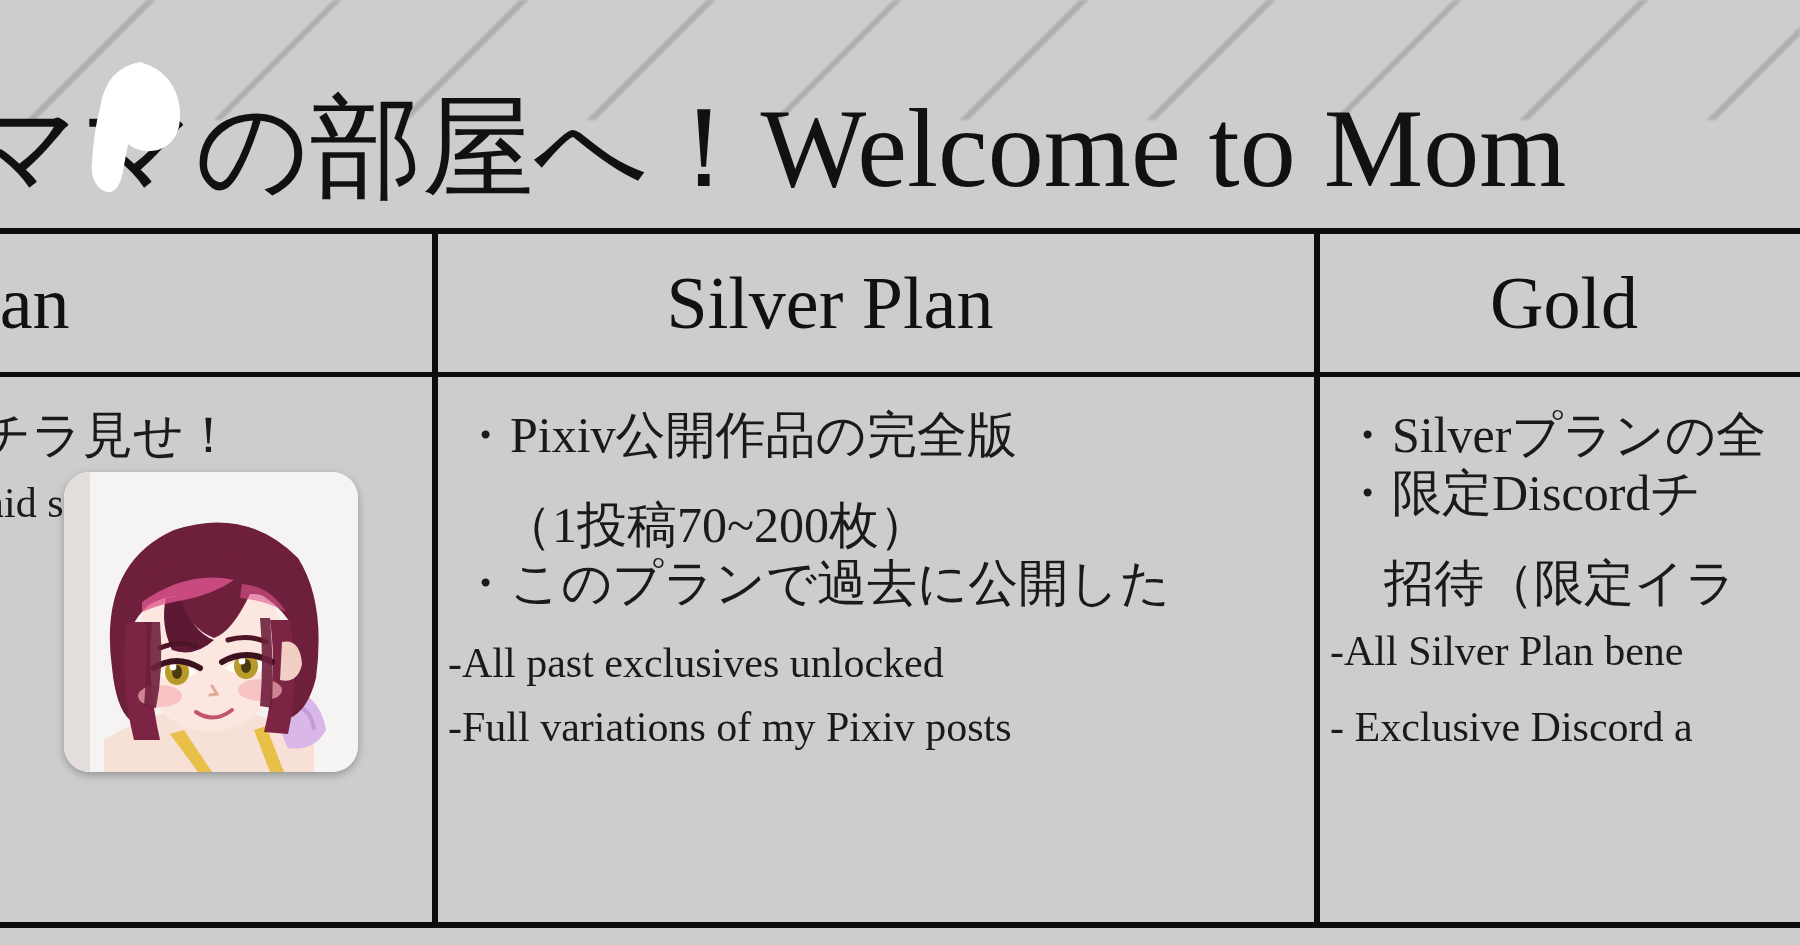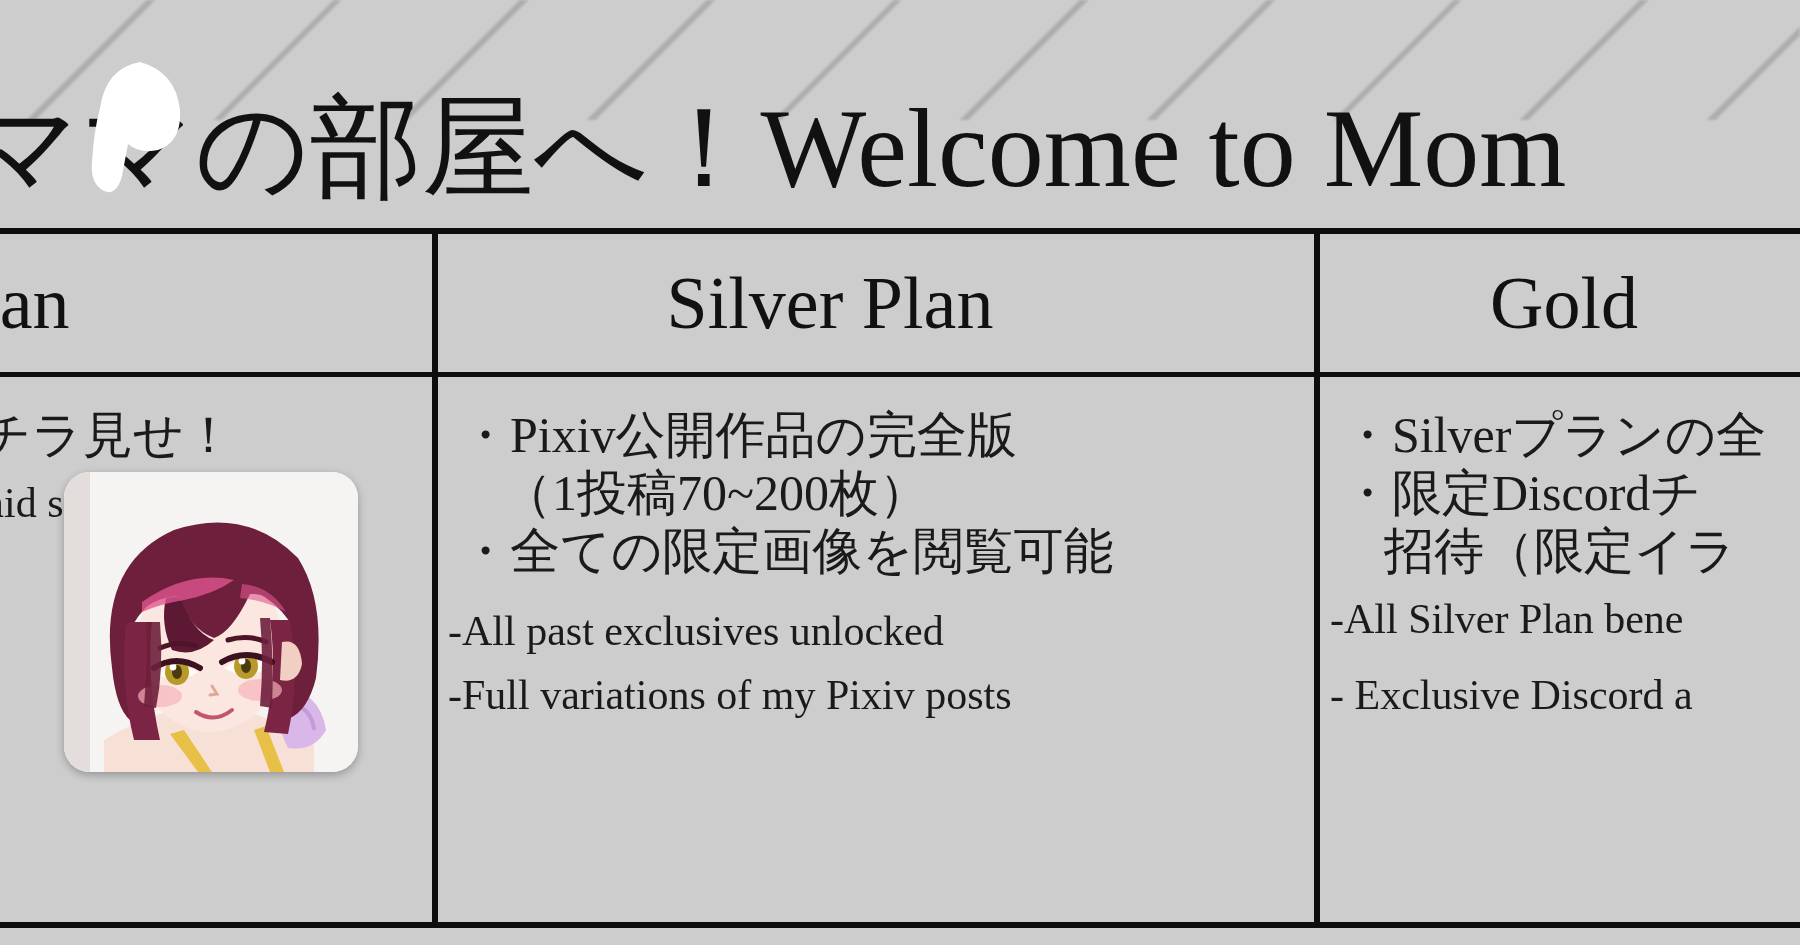--- a/index.html
+++ b/index.html
@@ -59,21 +59,21 @@
 
   .colbody{
     position:absolute;top:150px;height:540px;color:#1a1a1a;
     filter:blur(.55px);
   }
   .colbody.c1{left:-120px;width:554px;padding:28px 0 0 0;}
   .colbody.c2{left:440px;width:803px;padding:28px 0 8px 0;}
   .colbody.c3{left:1322px;width:560px;padding:28px 0 0 0;}
 
   .jp{font-size:50px;line-height:58px;white-space:nowrap;}
-  .jp.indent{padding-left:46px;}
+  .jp.indent{padding-left:46px;margin-top:32px;}
   .c1 .jp{padding-left:0;}
   .c2 .jp{padding-left:22px;}
   .c3 .jp{padding-left:22px;}
   .c2 .jp.indent{padding-left:64px;}
   .c3 .jp.indent{padding-left:64px;}
 
   .en{font-size:42px;line-height:50px;white-space:nowrap;margin-top:14px;}
   .c1 .en{padding-left:0;}
   .c2 .en{padding-left:10px;}
   .c3 .en{padding-left:10px;}
@@ -115,21 +115,21 @@
     <div class="colhead c1">Plan</div>
     <div class="colbody c1">
       <div class="jp">ンをチラ見せ！</div>
       <div class="en">rs of paid sets</div>
     </div>
 
     <div class="colhead c2">Silver Plan</div>
     <div class="colbody c2">
       <div class="jp">・Pixiv公開作品の完全版</div>
       <div class="jp indent">（1投稿70~200枚）</div>
-      <div class="jp">・全ての限定画像を閲覧可能</div>
+      <div class="jp">・このプランで過去に公開した</div>
       <div class="en gap">-All past exclusives unlocked</div>
       <div class="en">-Full variations of my Pixiv posts</div>
     </div>
 
     <div class="colhead c3">Gold</div>
     <div class="colbody c3">
       <div class="jp">・Silverプランの全</div>
       <div class="jp">・限定Discordチ</div>
       <div class="jp indent">招待（限定イラ</div>
       <div class="en">-All Silver Plan bene</div>

